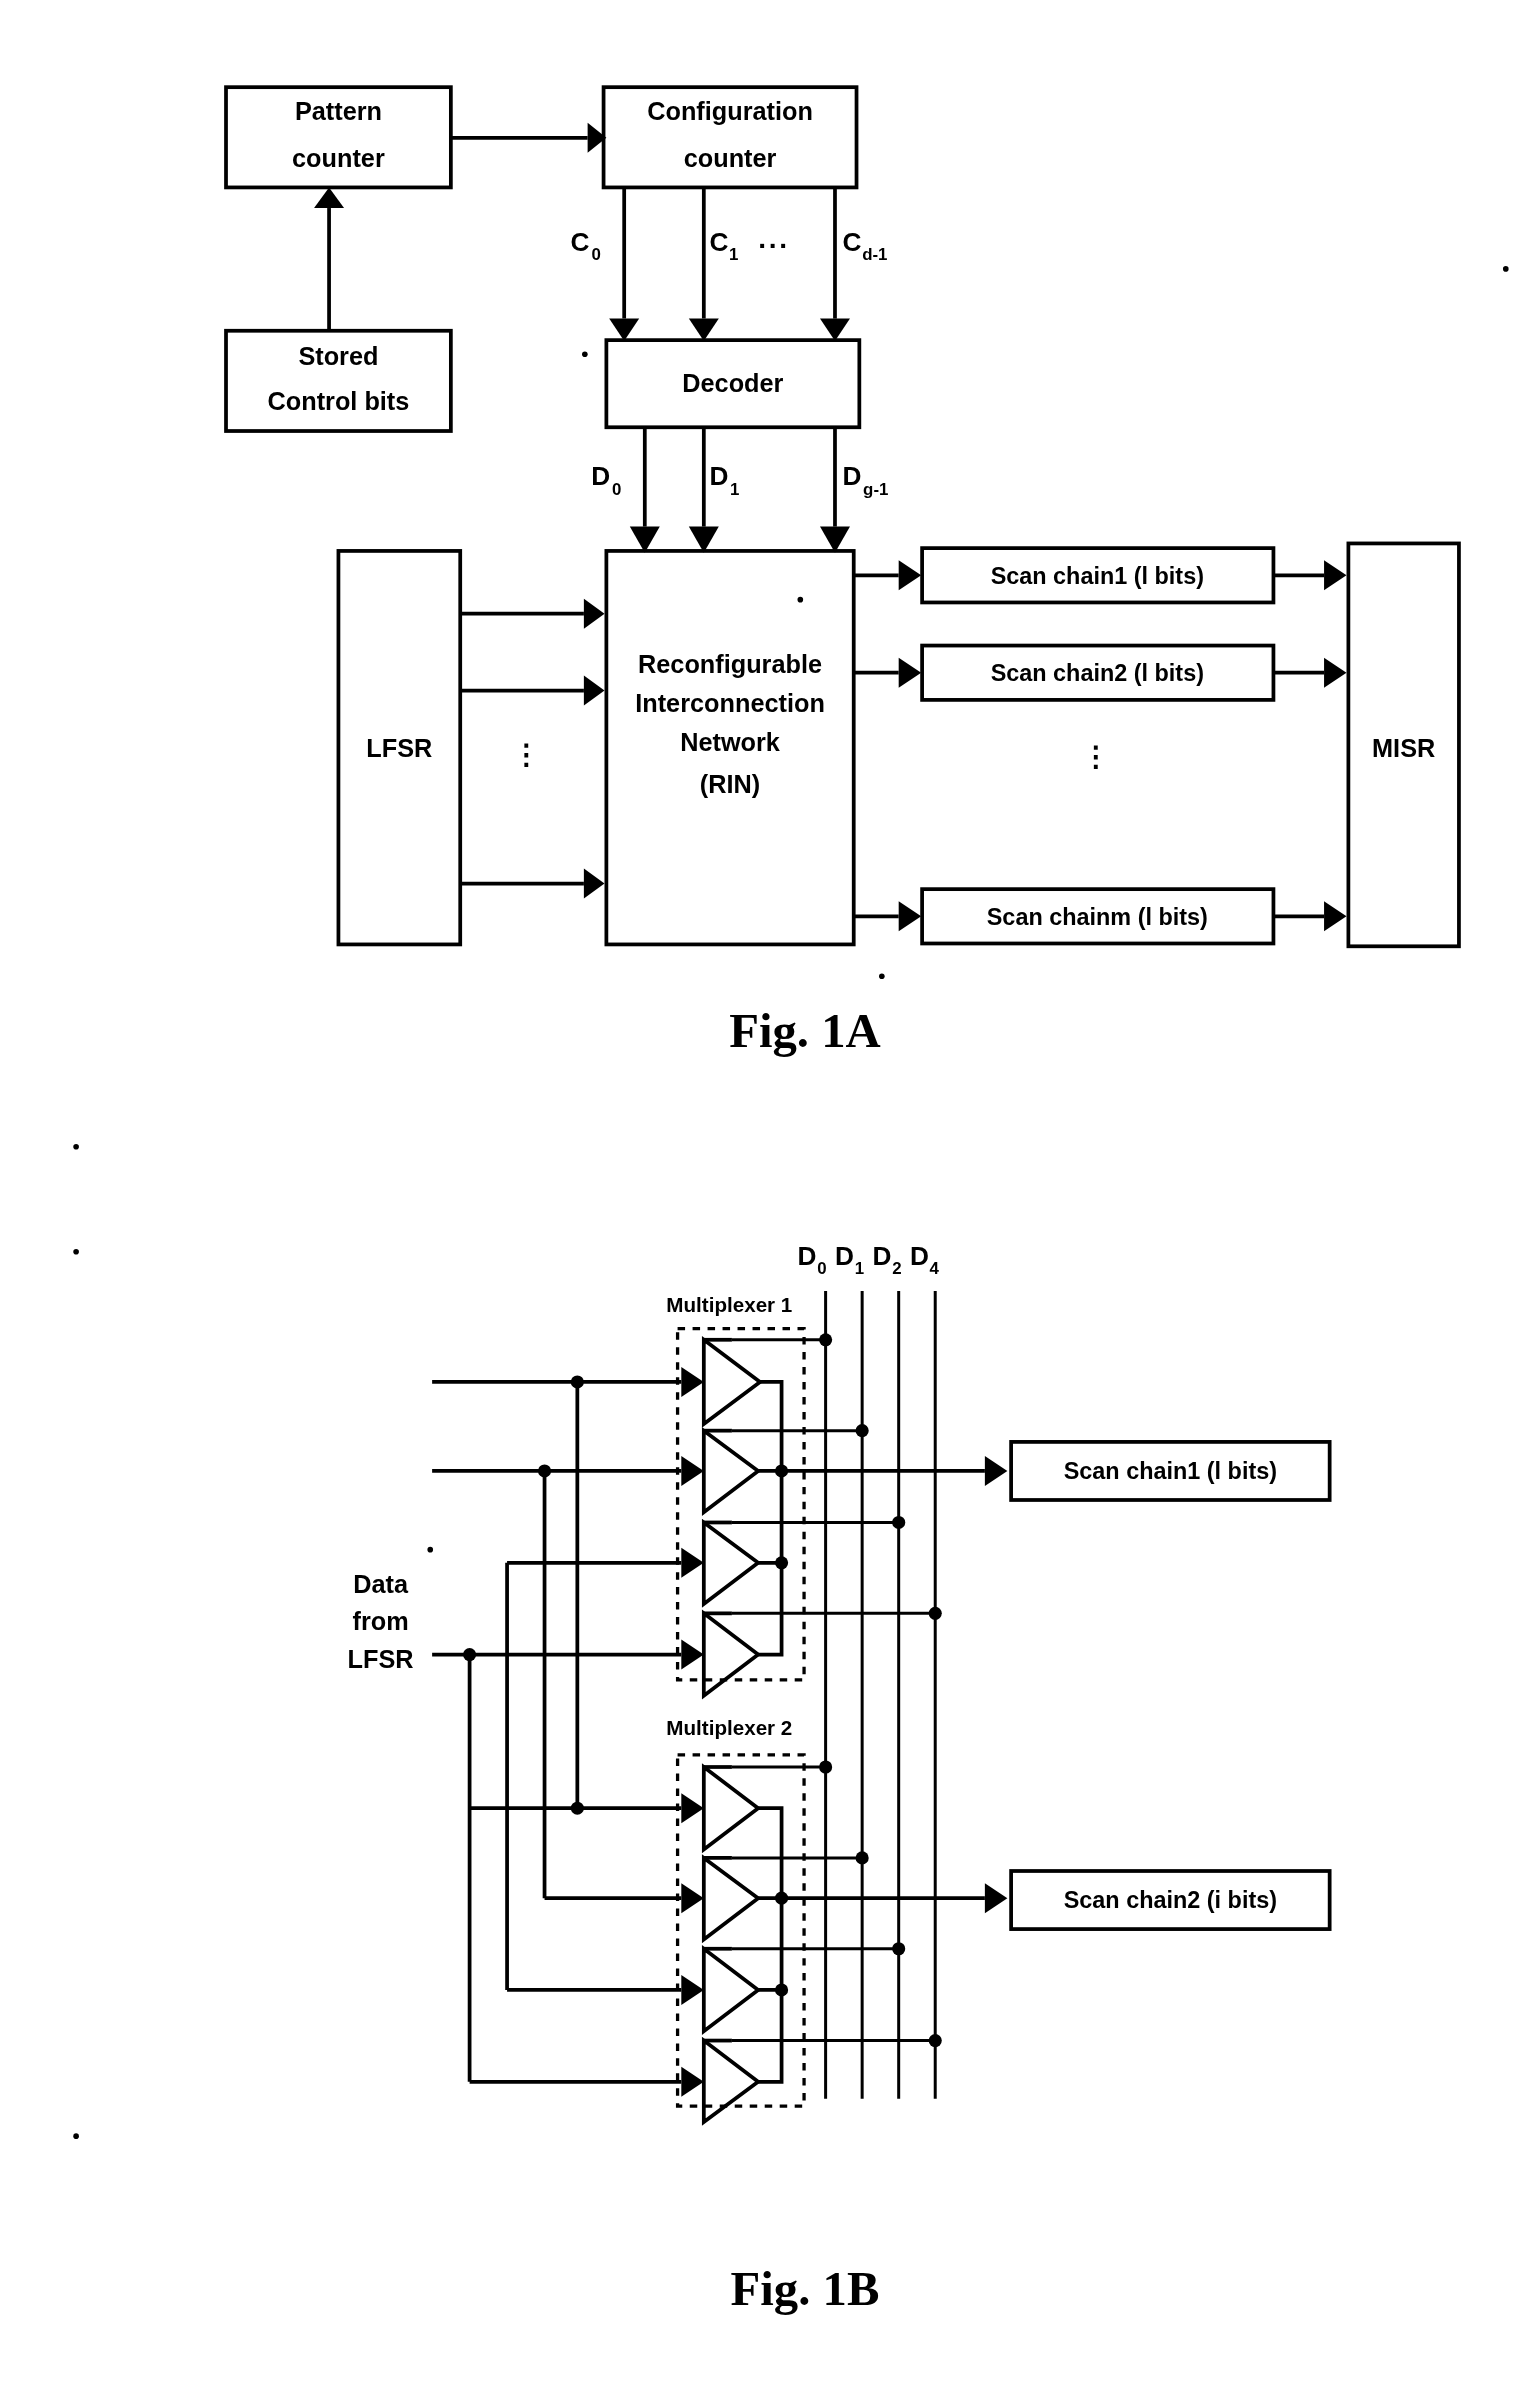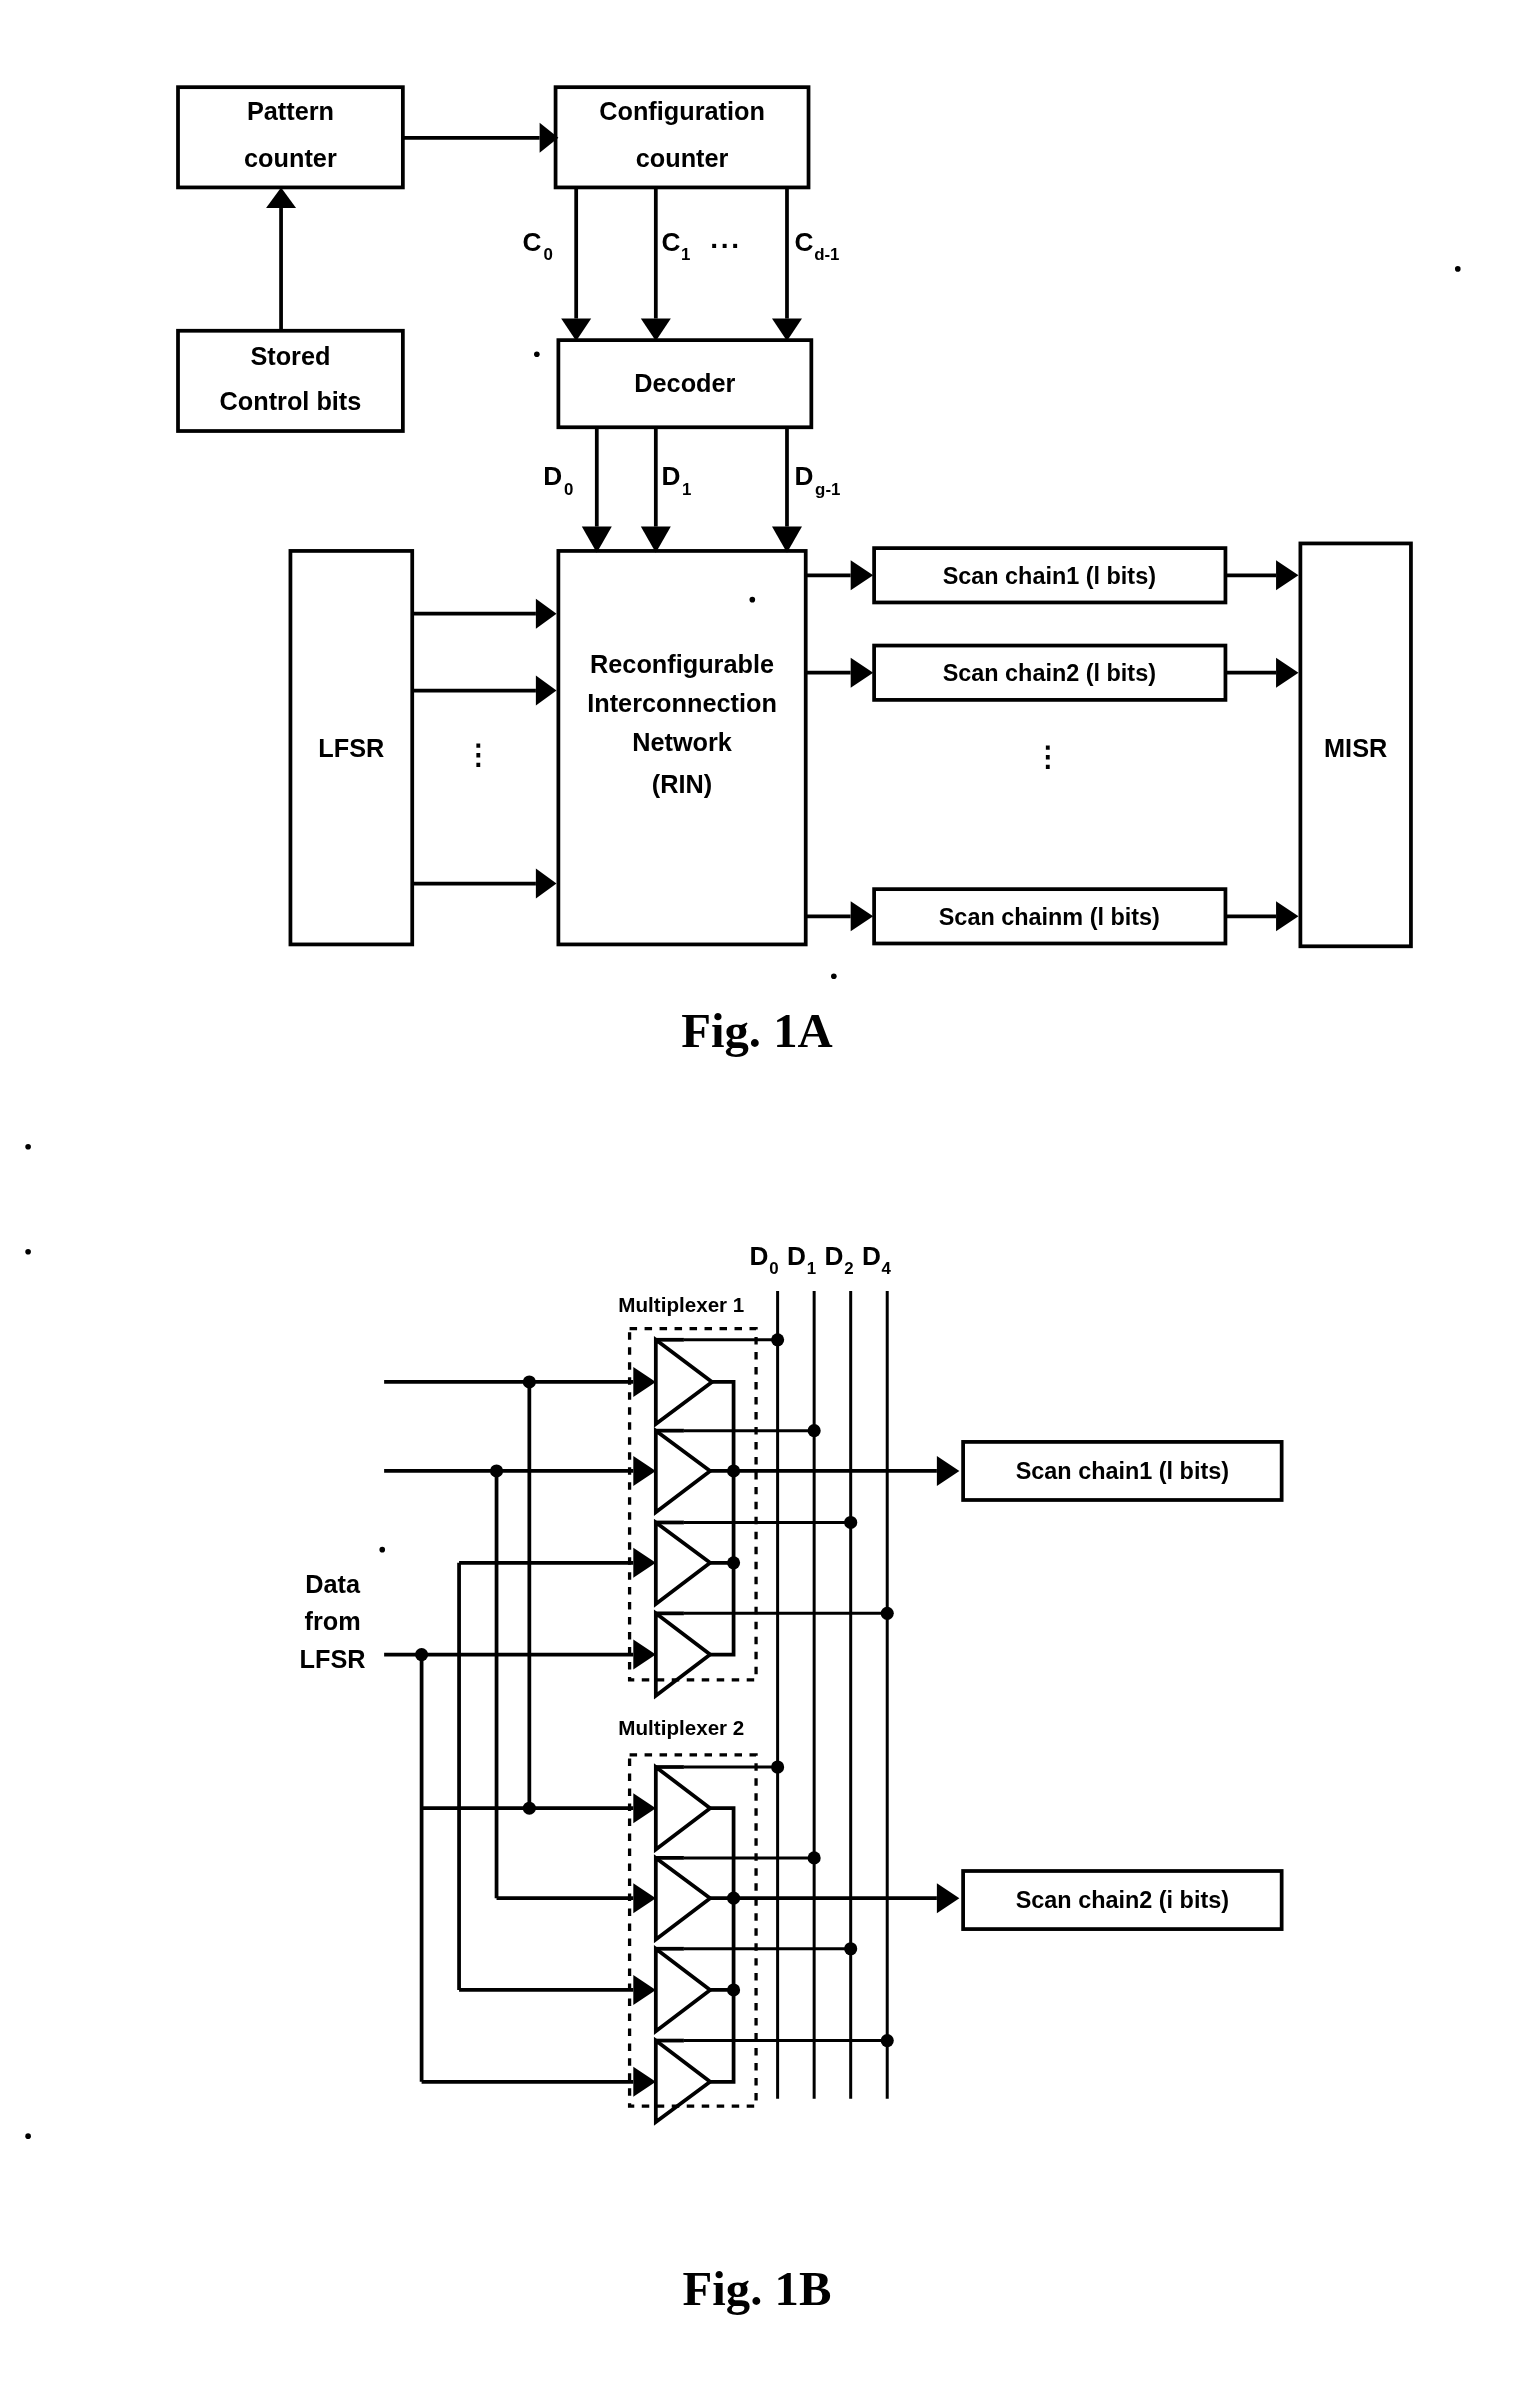--- a/index.html
+++ b/index.html
@@ -12,20 +12,21 @@
     height: 2406px;
     position: relative;
     font-family: "Liberation Sans", sans-serif;
     color: #000000;
     overflow: hidden;
   }
   .page {
     position: absolute;
     inset: 0;
     background: #ffffff;
+    margin-left: 48px;
   }
   svg.figure {
     position: absolute;
     left: 0;
     top: 0;
     width: 1514px;
     height: 2406px;
   }
   text {
     font-family: "Liberation Sans", sans-serif;

